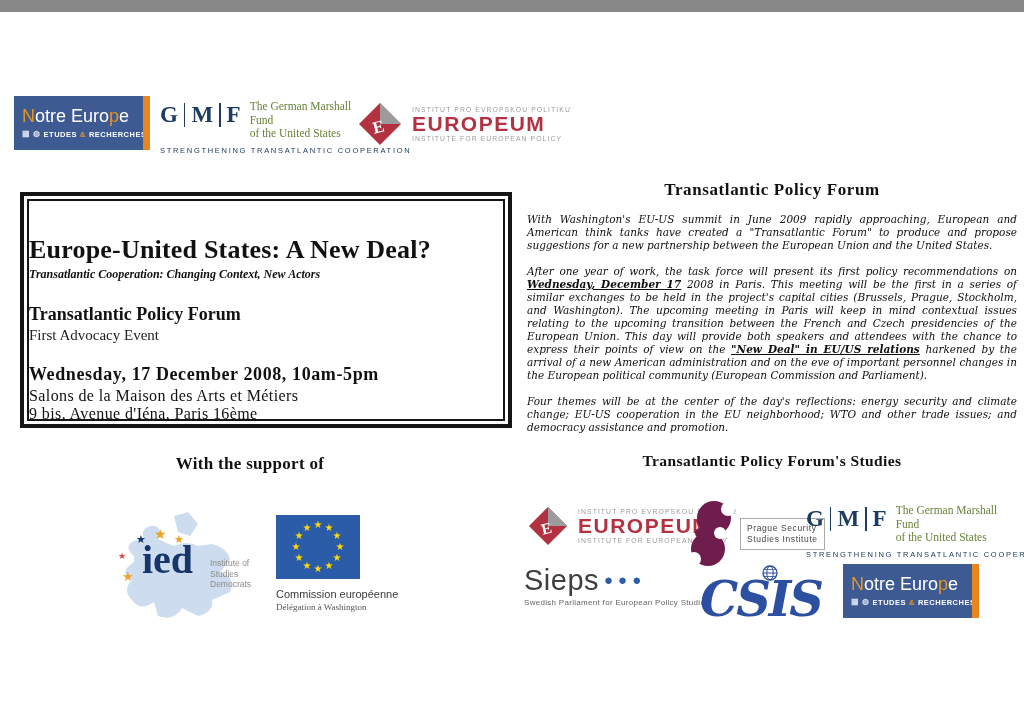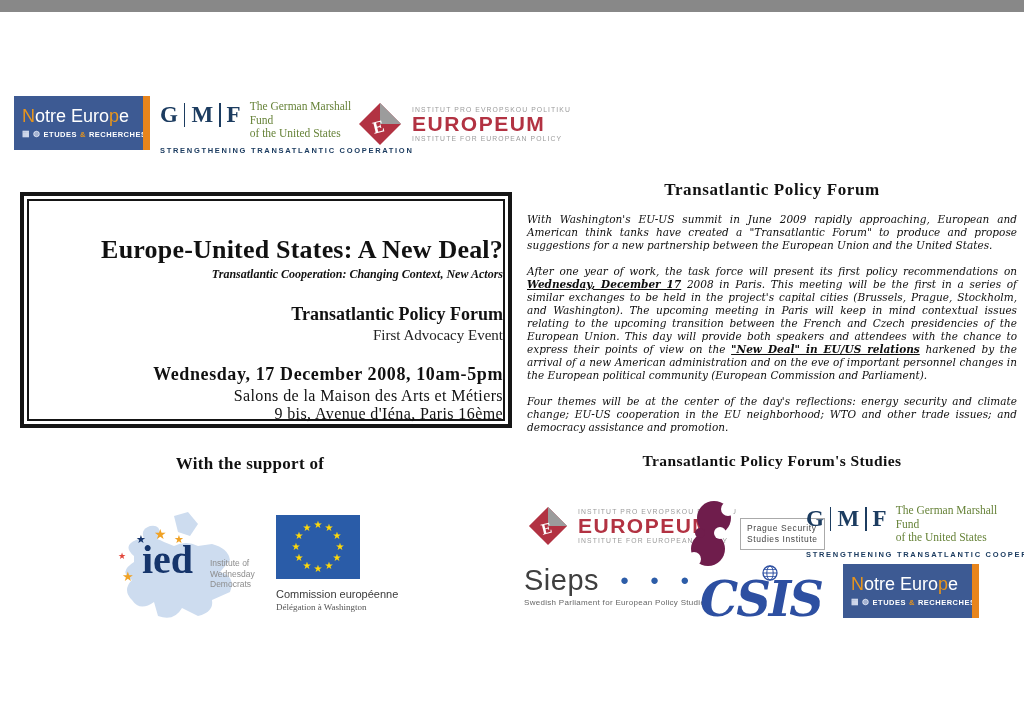--- a/index.html
+++ b/index.html
@@ -23,37 +23,37 @@
   .ne-top { left:14px; top:84px; }
   .ne-partner { left:843px; top:552px; }
 
   
   .gmf-logo { position:absolute; width:200px; }
   .gmf-row { display:flex; align-items:flex-start; gap:9px; }
   .gmf-initials { display:flex; align-items:center; font-weight:bold; color:#1c3c60; font-size:23px;
     font-family:"Liberation Serif", serif; margin-top:2px; }
   .gmf-initials .bar { width:1.5px; height:24px; background:#1c3c60; margin:0 6px; }
   .gmf-title { color:#678339; font-size:11.5px; line-height:1.18; font-family:"Liberation Serif", serif; }
-  .gmf-tagline { color:#1c3c60; font-family:"Liberation Sans", sans-serif; font-weight:bold;
+  .gmf-tagline { color:#1c3c60; font-family:"Liberation Sans", sans-serif; font-weight:normal;
     font-size:7.5px; letter-spacing:1.7px; margin-top:5px; white-space:nowrap; }
   .gmf-top { left:160px; top:88px; }
   .gmf-partner { left:806px; top:492px; }
 
   
   .eum-logo { position:absolute; display:flex; align-items:center; gap:10px; }
   .eum-text .l1 { color:#9b9b9b; font-family:"Liberation Sans", sans-serif; font-size:6.8px; letter-spacing:1.1px; }
   .eum-text .nm { color:#b23242; font-family:"Liberation Sans", sans-serif; font-weight:bold;
     font-size:21px; letter-spacing:1.5px; line-height:1.05; }
   .eum-text .l2 { color:#9b9b9b; font-family:"Liberation Sans", sans-serif; font-size:6.8px; letter-spacing:1.1px; }
   .eum-top { left:358px; top:90px; }
   .eum-partner { left:528px; top:494px; }
 
   
   .event-box { position:absolute; left:20px; top:180px; width:492px; height:236px; border:4px solid #151515; }
-  .event-box-inner { position:absolute; inset:3px; border:2px solid #151515; text-align:right; }
+  .event-box-inner { position:absolute; inset:3px; border:2px solid #151515; text-align:left; }
   .ev-title { font-size:26px; font-weight:bold; margin-top:34px; letter-spacing:0.2px; }
   .ev-subtitle { font-size:12px; font-weight:bold; font-style:italic; margin-top:2px; }
   .ev-forum { font-size:18px; font-weight:bold; margin-top:22px; }
   .ev-type { font-size:15px; margin-top:2px; color:#222; }
   .ev-date { font-size:18px; font-weight:bold; margin-top:20px; letter-spacing:0.6px; }
   .ev-venue { font-size:16px; margin-top:2px; letter-spacing:0.4px; }
   .ev-addr { font-size:16px; letter-spacing:0.4px; }
 
   
   .right-col { position:absolute; left:527px; top:168px; width:490px; }
@@ -77,21 +77,21 @@
   .ec-line2 { font-family:"Liberation Serif", serif; font-size:9px; color:#555; margin-top:2px; }
 
   
   .partners-title { position:absolute; left:527px; top:440px; width:490px; text-align:center;
     font-size:15.5px; font-weight:bold; letter-spacing:0.4px; }
   .pssi-logo { position:absolute; left:688px; top:487px; display:flex; align-items:center; gap:6px; }
   .pssi-text { border:1px solid #aaa; padding:4px 6px; font-family:"Liberation Sans", sans-serif;
     font-size:8.5px; color:#444; line-height:1.35; letter-spacing:0.6px; white-space:nowrap; }
   .pssi-text span { display:block; }
   .sieps-logo { position:absolute; left:524px; top:554px; }
-  .sieps-row { display:flex; align-items:center; gap:18px; }
+  .sieps-row { display:flex; align-items:center; gap:2px; }
   .sieps-name { font-family:"Liberation Sans", sans-serif; font-size:29px; color:#3f3f3f; letter-spacing:0.5px; line-height:1; }
   .sieps-dot { color:#2d5da8; font-size:15px; line-height:1; margin-left:3px; }
   .sieps-sub { font-family:"Liberation Sans", sans-serif; font-size:8px; color:#666; margin-top:3px; letter-spacing:0.3px; }
   .csis-logo { position:absolute; left:700px; top:553px; width:100px; height:62px; }
   .csis-name { position:absolute; left:0px; top:10px; font-family:"DejaVu Serif", serif;
     font-style:italic; font-weight:bold; font-size:48px; color:#2d4fa1; letter-spacing:-2px; line-height:1; }
   .csis-globe { position:absolute; left:62px; top:0px; }
 </style>
 </head>
 <body>
@@ -168,21 +168,21 @@
       <path fill="#cddcef" d="M22,44 Q10,34 24,28 Q38,22 52,30 L62,34 Q74,28 86,34 L100,32 Q116,36 118,48 L108,60 Q124,64 118,80 L100,88 Q102,100 86,104 L70,96 Q62,110 46,104 L42,90 Q28,100 20,88 Q10,78 20,68 Q6,60 22,50 Z"></path>
     </svg>
     <span class="ied-star" style="left:24px; top:22px; color:#16356b;">★</span>
     <span class="ied-star" style="left:42px; top:16px; color:#f0a225; font-size:14px;">★</span>
     <span class="ied-star" style="left:62px; top:22px; color:#f0a225;">★</span>
     <span class="ied-star" style="left:6px; top:40px; color:#e2483d; font-size:9px;">★</span>
     <span class="ied-star" style="left:10px; top:58px; color:#f0a225; font-size:13px;">★</span>
     <div class="ied-name">ied</div>
     <div class="ied-text">
       <div>Institute of</div>
-      <div>Wednesday</div>
+      <div>Studies</div>
       <div>Democrats</div>
     </div>
   </div>
 
   <div class="ec-logo">
     <svg width="84" height="64" viewBox="0 0 84 64">
       <rect x="0" y="0" width="84" height="64" fill="#2a5ca8"></rect>
       <g fill="#ffd909" font-size="10" text-anchor="middle" font-family="DejaVu Sans, sans-serif">
         <text x="42" y="13">★</text>
         <text x="53" y="16">★</text>

